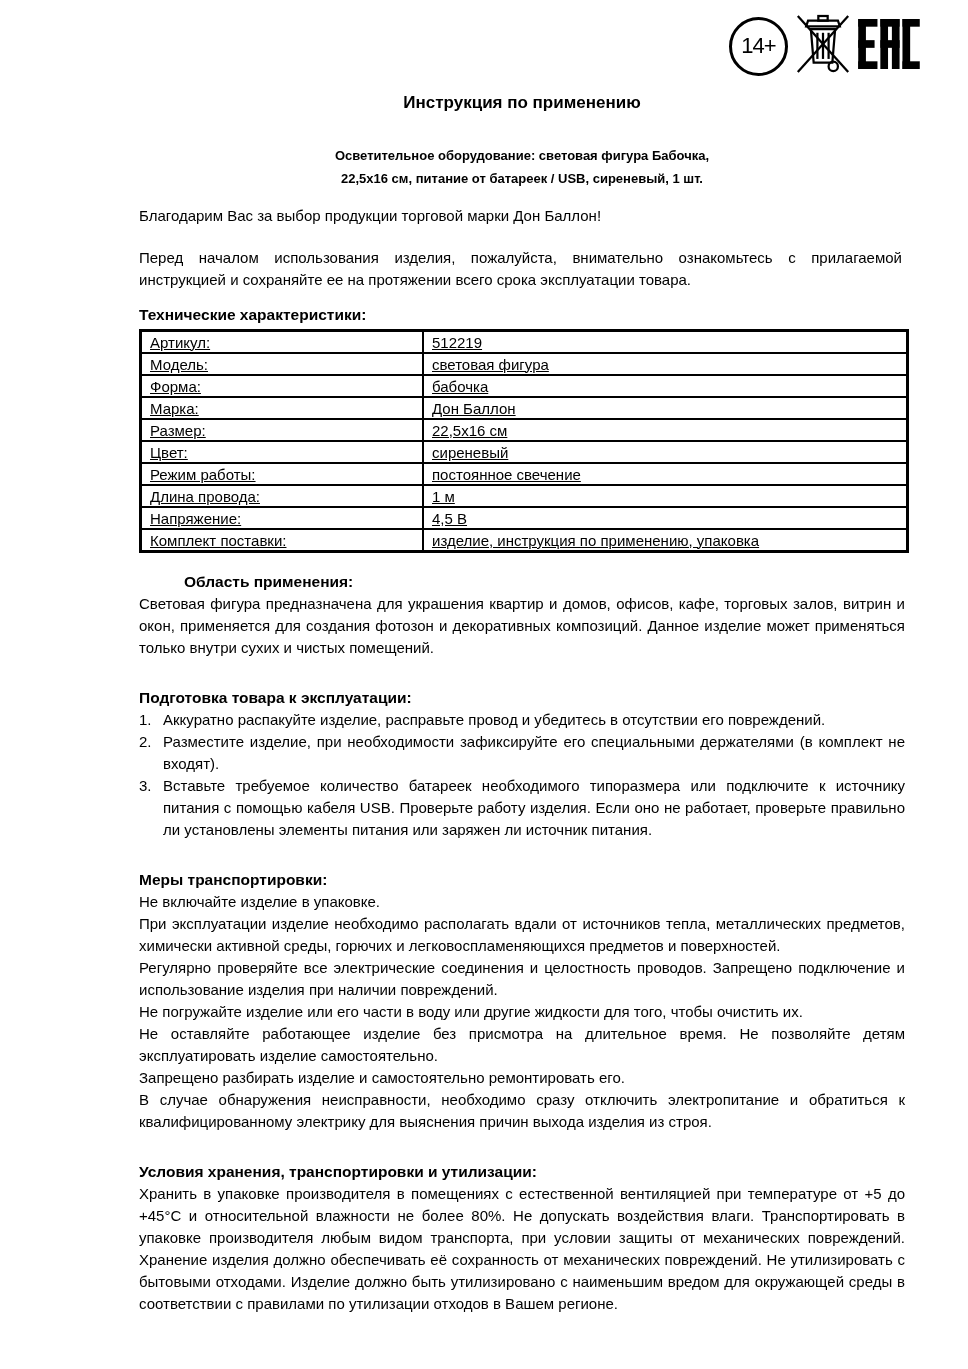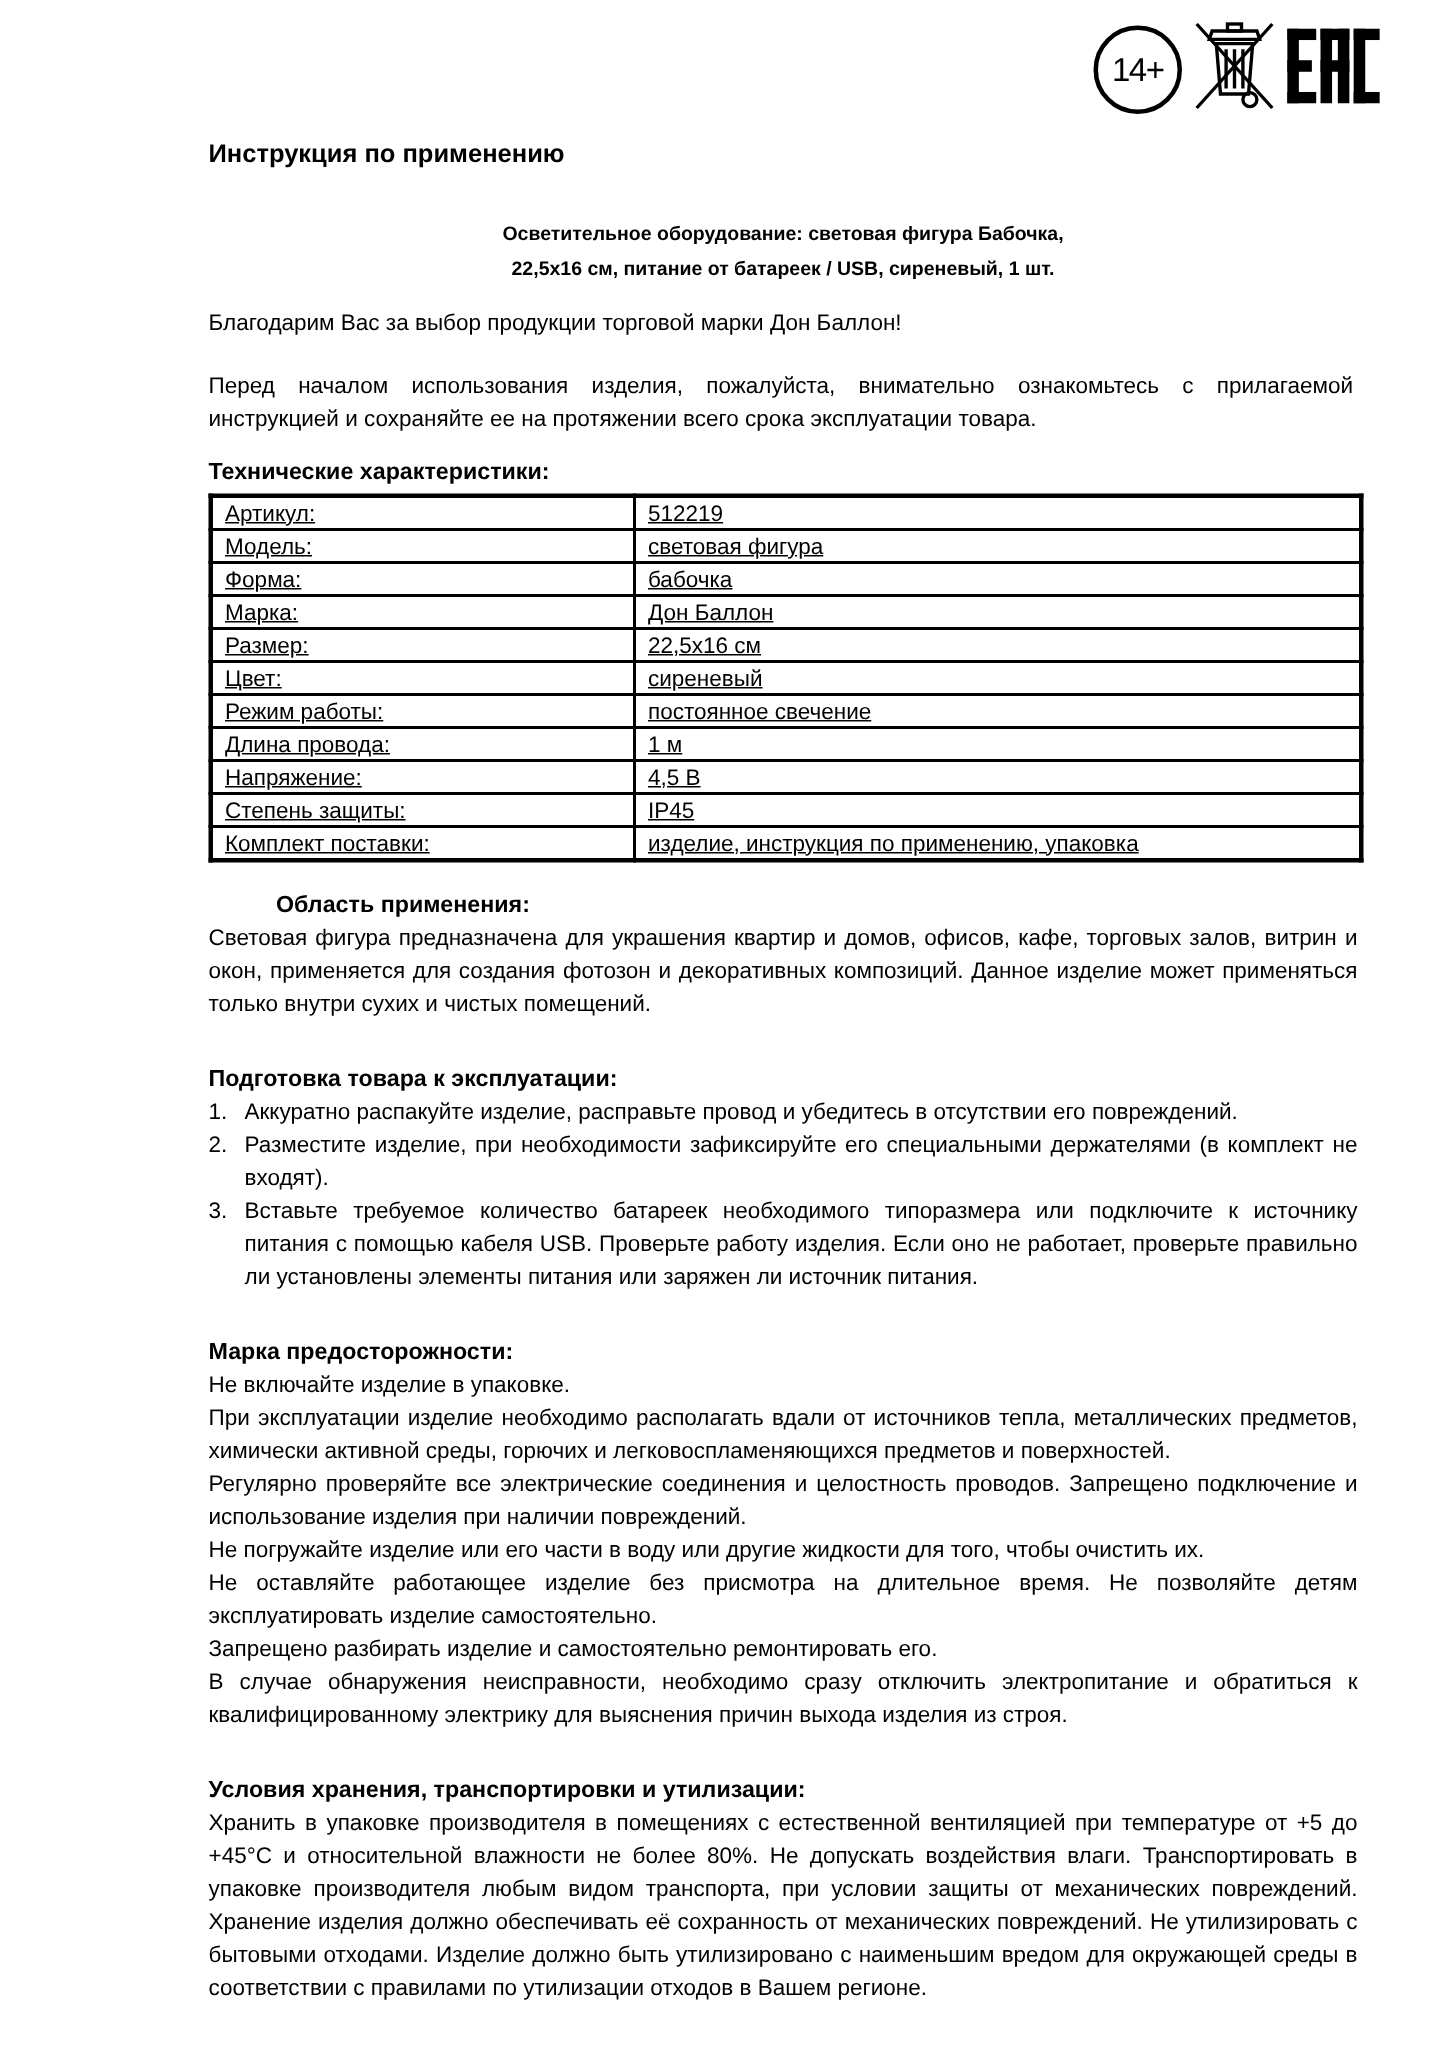--- a/index.html
+++ b/index.html
@@ -20,21 +20,21 @@
     width: 53px; height: 53px; border: 3px solid #000; border-radius: 50%;
     display: flex; align-items: center; justify-content: center;
     font-size: 22px; font-weight: 500; letter-spacing: -1px;
   }
   .icon-svg { display: block; }
 
   
   .content { position: absolute; left: 139px; top: 0; width: 766px; }
 
   .doc-title {
-    margin: 92px 0 0 0; text-align: left;
+    margin: 92px 0 0 0; text-align: center;
     font-size: 17px; font-weight: bold; line-height: 21px;
   }
   .doc-subtitle {
     margin: 31px 0 0 0; text-align: center;
     font-size: 13px; font-weight: bold; line-height: 23px;
   }
   .para { font-size: 15px; line-height: 22px; margin: 20px 3px 0 0; text-align: justify; }
   .section-title {
     font-size: 15.5px; font-weight: bold; line-height: 22px; margin: 28px 0 0 0;
   }
@@ -145,24 +145,20 @@
         </tr>
         <tr>
           <td class="spec-label">Длина провода:</td>
           <td>1 м</td>
         </tr>
         <tr>
           <td class="spec-label">Напряжение:</td>
           <td>4,5 В</td>
         </tr>
         <tr>
-          <td class="spec-label">Степень защиты:</td>
-          <td>IP45</td>
-        </tr>
-        <tr>
           <td class="spec-label">Комплект поставки:</td>
           <td>изделие, инструкция по применению, упаковка</td>
         </tr>
       </tbody>
     </table>
 
     <div class="section-title" style="margin-top:18px;margin-left:45px;">Область применения:</div>
     <p class="tight-para">Световая фигура предназначена для украшения квартир и домов, офисов, кафе, торговых залов, витрин и окон, применяется для создания фотозон и декоративных композиций. Данное изделие может применяться только внутри сухих и чистых помещений.</p>
 
     <div class="section-title">Подготовка товара к эксплуатации:</div>
@@ -174,21 +170,21 @@
       <div class="list-item">
         <span class="list-num">2.</span>
         <span class="list-text">Разместите изделие, при необходимости зафиксируйте его специальными держателями (в комплект не входят).</span>
       </div>
       <div class="list-item">
         <span class="list-num">3.</span>
         <span class="list-text">Вставьте требуемое количество батареек необходимого типоразмера или подключите к источнику питания с помощью кабеля USB. Проверьте работу изделия. Если оно не работает, проверьте правильно ли установлены элементы питания или заряжен ли источник питания.</span>
       </div>
     </div>
 
-    <div class="section-title">Марка предосторожности:</div>
+    <div class="section-title">Меры транспортировки:</div>
     <p class="tight-para">Не включайте изделие в упаковке.</p>
     <p class="tight-para">При эксплуатации изделие необходимо располагать вдали от источников тепла, металлических предметов, химически активной среды, горючих и легковоспламеняющихся предметов и поверхностей.</p>
     <p class="tight-para">Регулярно проверяйте все электрические соединения и целостность проводов. Запрещено подключение и использование изделия при наличии повреждений.</p>
     <p class="tight-para">Не погружайте изделие или его части в воду или другие жидкости для того, чтобы очистить их.</p>
     <p class="tight-para">Не оставляйте работающее изделие без присмотра на длительное время. Не позволяйте детям эксплуатировать изделие самостоятельно.</p>
     <p class="tight-para">Запрещено разбирать изделие и самостоятельно ремонтировать его.</p>
     <p class="tight-para">В случае обнаружения неисправности, необходимо сразу отключить электропитание и обратиться к квалифицированному электрику для выяснения причин выхода изделия из строя.</p>
 
     <div class="section-title">Условия хранения, транспортировки и утилизации:</div>
     <p class="tight-para">Хранить в упаковке производителя в помещениях с естественной вентиляцией при температуре от +5 до +45°С и относительной влажности не более 80%. Не допускать воздействия влаги. Транспортировать в упаковке производителя любым видом транспорта, при условии защиты от механических повреждений. Хранение изделия должно обеспечивать её сохранность от механических повреждений. Не утилизировать с бытовыми отходами. Изделие должно быть утилизировано с наименьшим вредом для окружающей среды в соответствии с правилами по утилизации отходов в Вашем регионе.</p>

